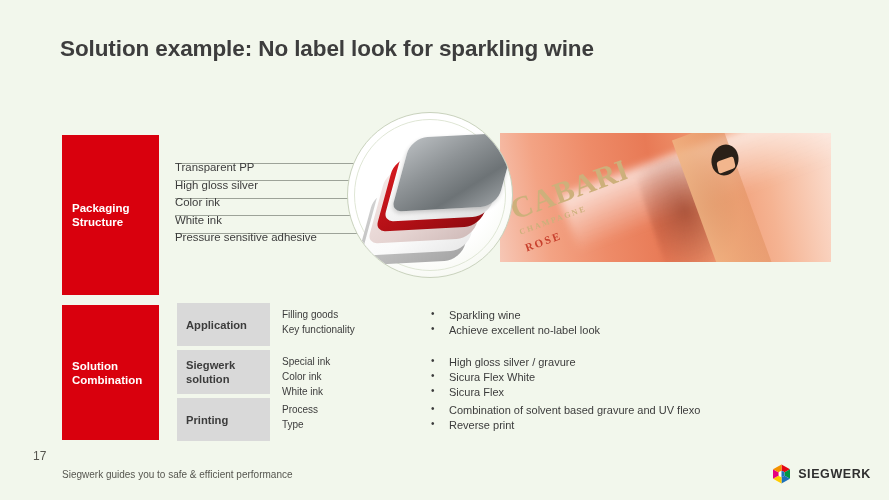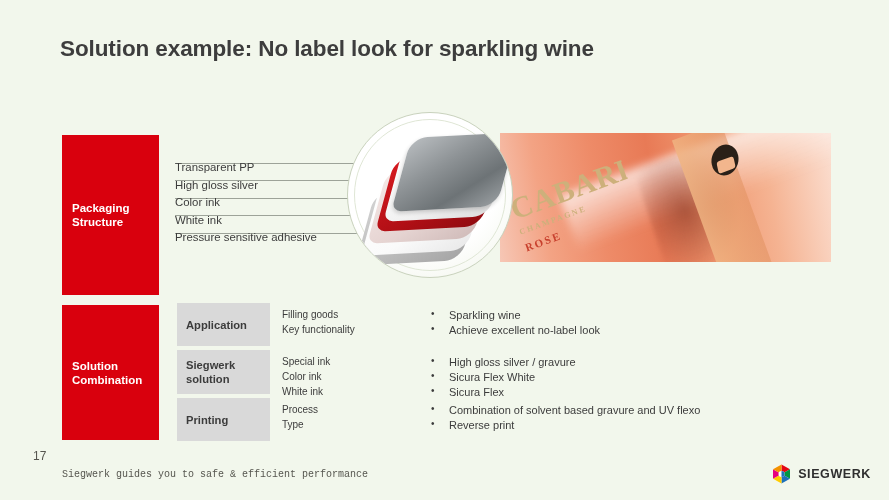--- a/index.html
+++ b/index.html
@@ -309,21 +309,20 @@
     top: 449px;
     font-size: 12px;
     color: #56564f;
   }
   .footer-text {
     position: absolute;
     left: 62px;
     top: 469px;
     font-size: 10px;
     color: #56564f;
-    font-family: Liberation Mono, monospace;
   }
   .footer-logo {
     position: absolute;
     right: 18px;
     top: 464px;
     display: flex;
     align-items: center;
     gap: 7px;
   }
   .logo-mark {

